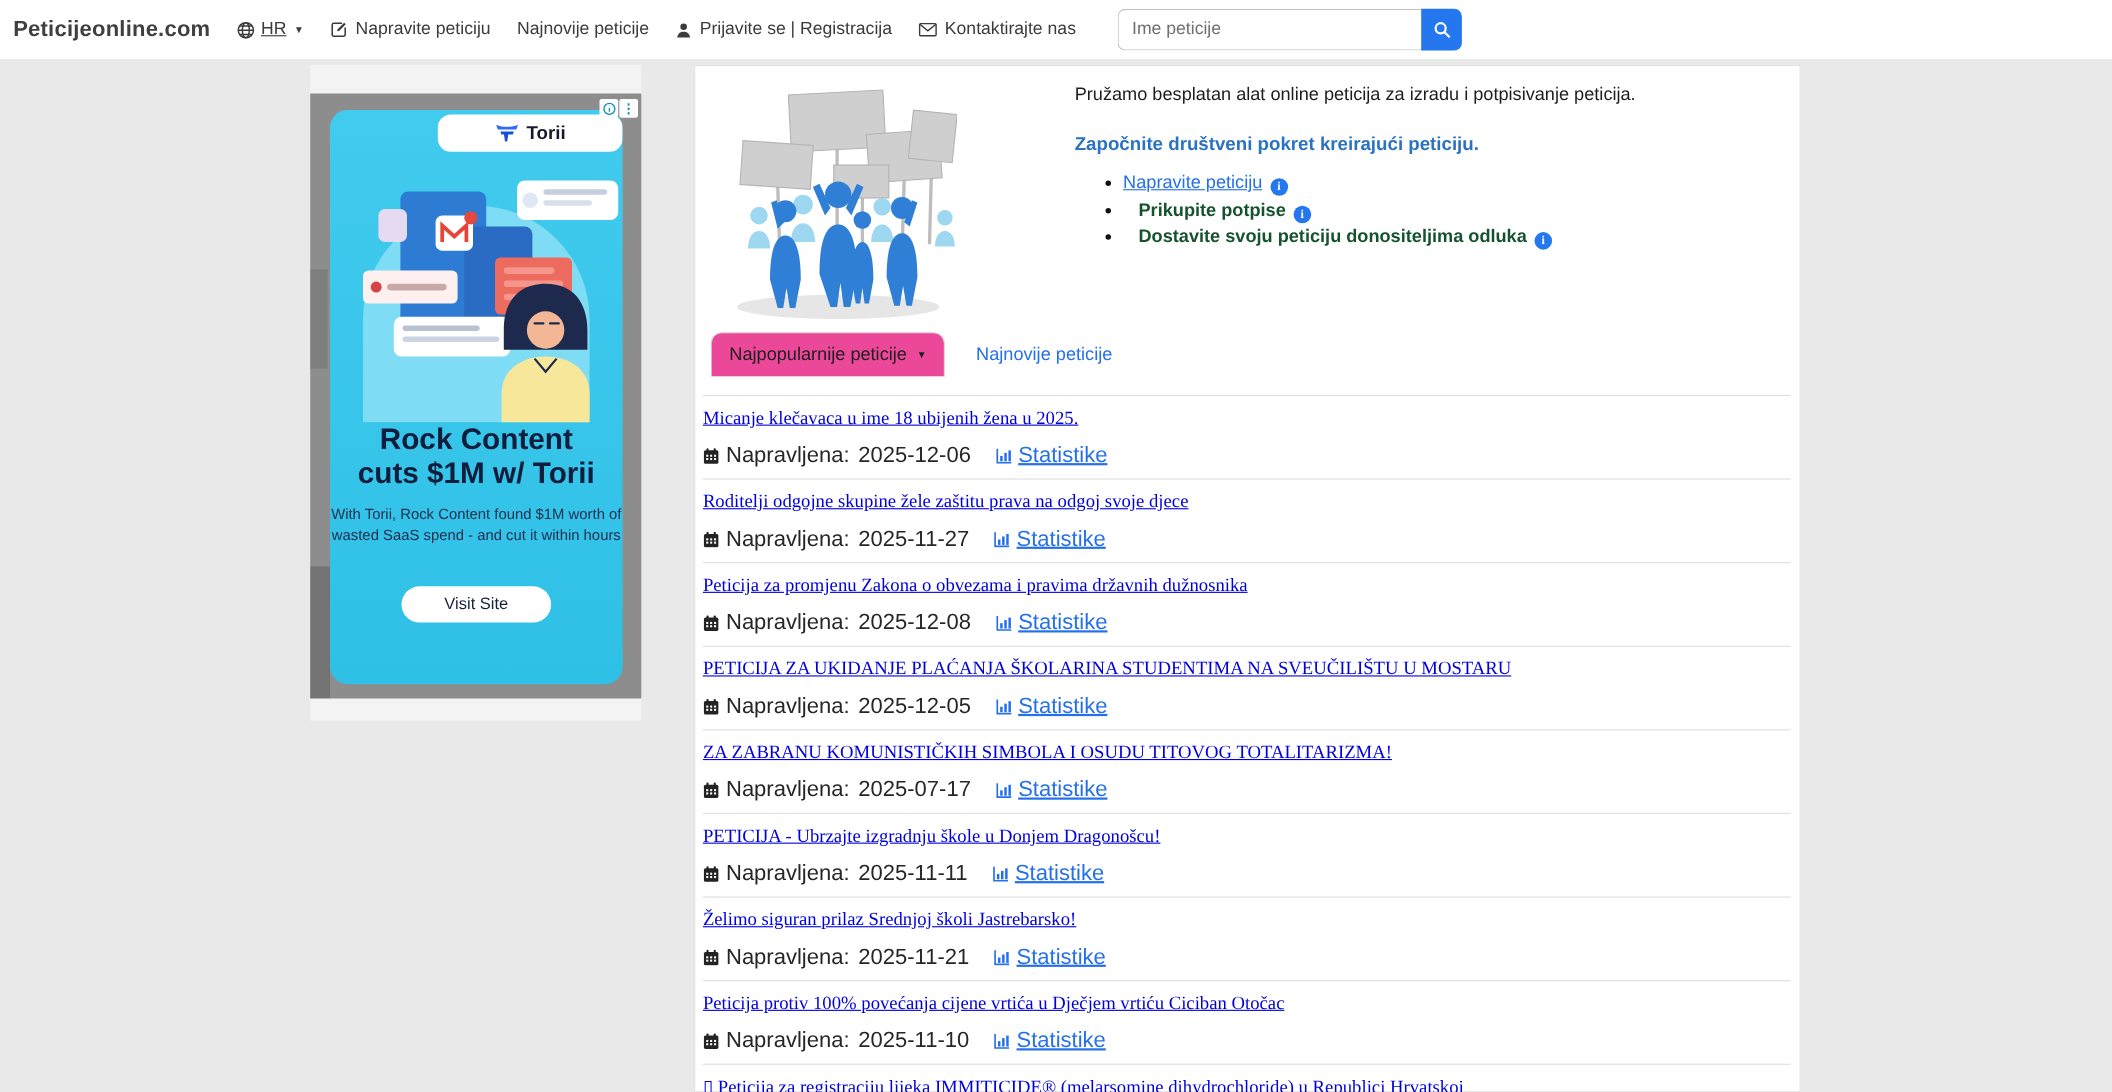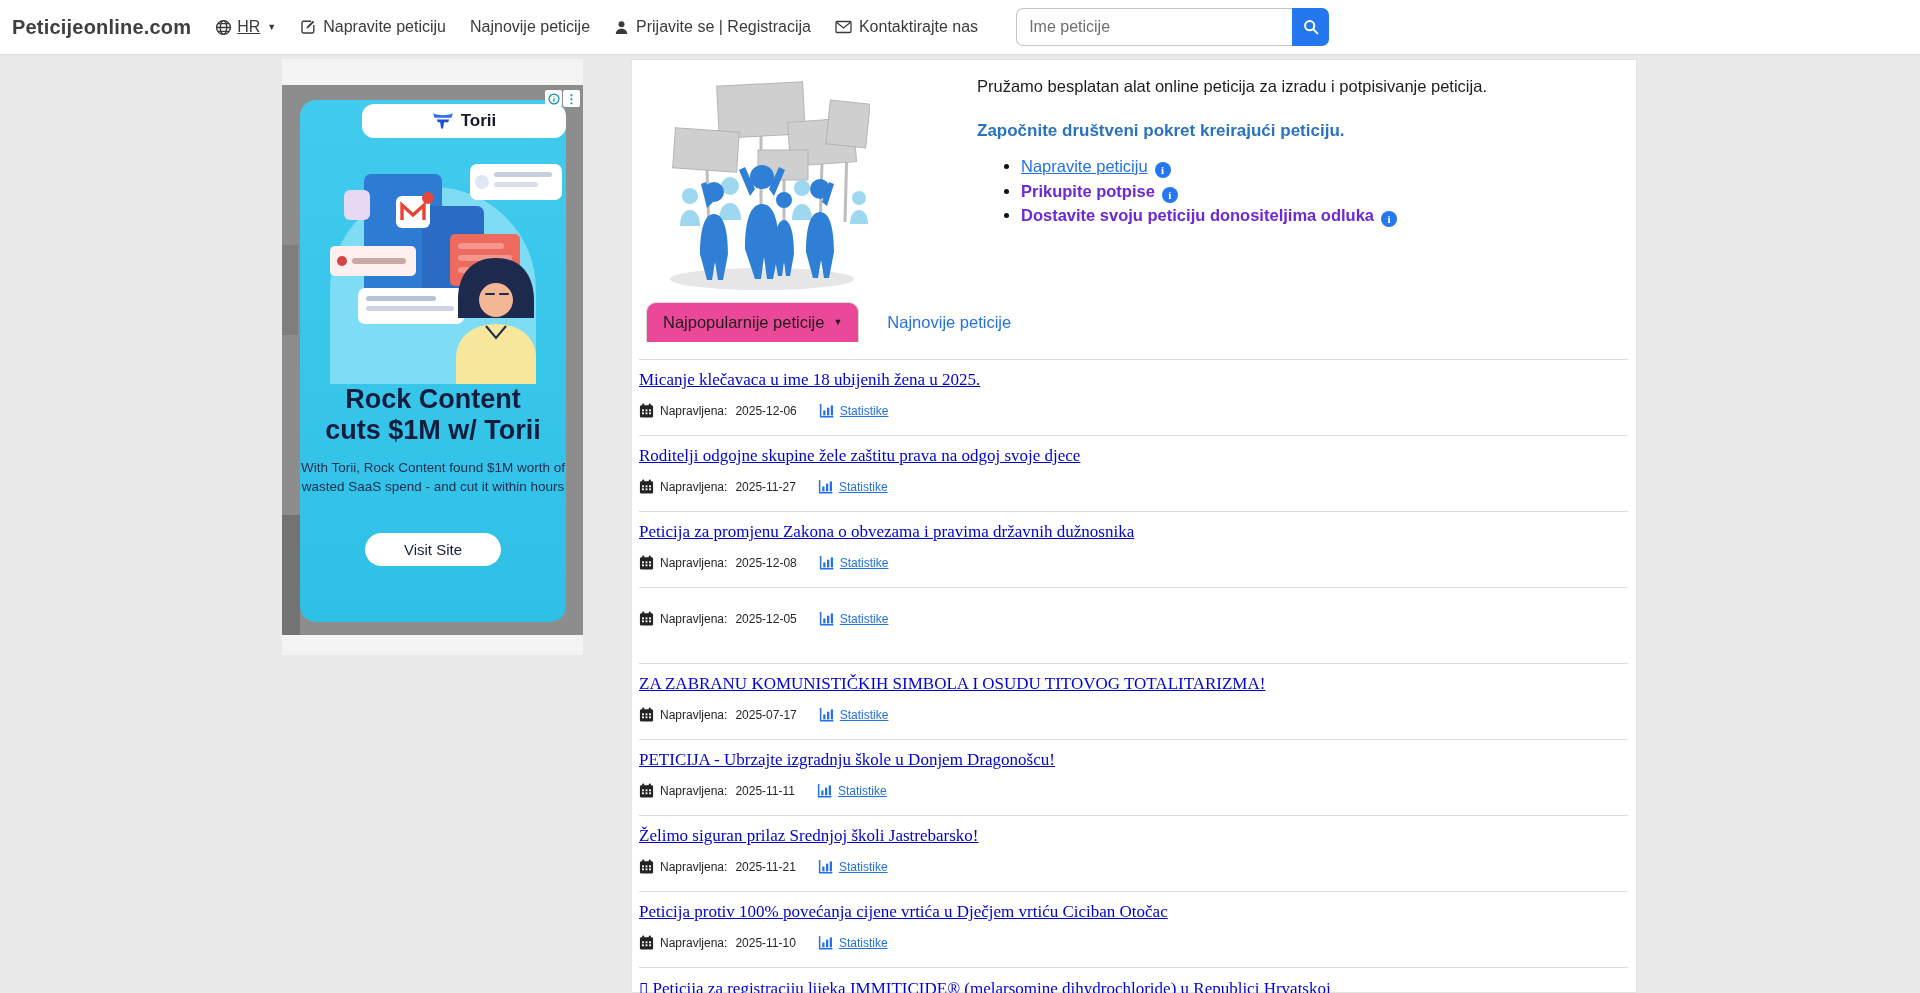--- a/index.html
+++ b/index.html
@@ -27,58 +27,58 @@
   
   .ad-col{position:absolute;left:282px;top:59px;width:301px;height:596px;background:#f3f3f3;}
   .ad-frame{position:absolute;left:0;top:26px;width:301px;height:550px;background:#8d8d8d;overflow:hidden;}
   .ad-ghost1{position:absolute;left:0;top:160px;width:16px;height:90px;background:#757575;opacity:.6;}
   .ad-ghost2{position:absolute;left:0;top:430px;width:18px;height:120px;background:#5e5e5e;opacity:.55;}
   .adchoices{position:absolute;top:5px;right:3px;display:flex;gap:1px;}
   .adc-badge{width:17px;height:17px;background:#fdfdfd;border-radius:2px;display:flex;align-items:center;justify-content:center;cursor:pointer;}
   .adc-kebab{font-size:12px;color:#0a8fb8;font-weight:700;line-height:1;}
   .creative{display:block;position:absolute;left:18px;top:15px;width:266px;height:522px;border-radius:16px;
     background:linear-gradient(180deg,#41cbee 0%,#2fc0e6 100%);text-decoration:none;cursor:pointer;overflow:hidden;}
-  .brand-band{position:absolute;right:0;top:4px;width:204px;height:34px;background:#fff;border-radius:12px;
+  .brand-band{position:absolute;right:0;top:4px;width:168px;height:34px;background:#fff;border-radius:12px;
     display:flex;align-items:center;justify-content:center;gap:7px;}
   .brand-name{font-size:17px;font-weight:700;color:#15192b;}
   .ill{position:absolute;left:0;top:40px;}
   .ad-headline{position:absolute;left:0;top:284px;width:100%;text-align:center;
     font-size:27px;line-height:31px;font-weight:700;color:var(--ad-navy,#101d3c);}
   .ad-body{position:absolute;left:0;top:358px;width:100%;text-align:center;
     font-size:13.5px;line-height:19px;font-weight:500;color:#22304f;}
   .ad-cta{position:absolute;left:50%;top:433px;transform:translateX(-50%);width:136px;height:33px;background:#fff;
     border-radius:17px;display:flex;align-items:center;justify-content:center;
     font-size:15px;color:#16213d;font-weight:500;cursor:pointer;}
 
   
   .card{position:absolute;left:631px;top:59px;width:1006px;height:934px;background:#fff;border:1px solid #e2e2e2;}
   .hero-img{position:absolute;left:30px;top:14px;}
   .hero-text{position:absolute;left:345px;top:17px;right:18px;}
   .intro-p{font-size:16.5px;color:#1d1d1d;}
   .intro-h{margin-top:25px;font-size:17px;font-weight:700;color:var(--heading,#2a72c2);}
   .intro-ul{margin-top:13px;padding-left:44px;}
   .intro-ul li{font-size:16.5px;line-height:24.5px;color:#111;}
   .blink{color:var(--link,#2470ea);text-decoration:underline;cursor:pointer;}
-  .bbold{font-weight:700;color:#6d28d9;}
+  .bbold{font-weight:700;color:#14532d;margin-left:14px;}
   .info-i{display:inline-flex;align-items:center;justify-content:center;width:16px;height:16px;border-radius:50%;
     background:var(--accent,#2577f0);color:#fff;font-size:11px;font-weight:700;
     font-family:"Liberation Serif",serif;margin-left:7px;vertical-align:-2px;cursor:pointer;}
 
   .tabs{position:absolute;left:14px;top:242px;display:flex;align-items:stretch;}
   .tab-active{border:1px solid #d9d9d9;border-bottom-color:#fff;border-radius:10px 10px 0 0;background:#ec4899;
     padding:10px 16px;display:flex;align-items:center;gap:9px;font-size:16.5px;color:#1d1d1d;cursor:pointer;white-space:nowrap;}
   .tab-active .caret{color:#1d1d1d;}
   .tab-link{display:flex;align-items:center;padding:10px 18px;margin-left:10px;font-size:16.5px;
     color:var(--link,#2470ea);cursor:pointer;white-space:nowrap;text-decoration:none;}
 
   .plist{position:absolute;left:7px;top:299px;right:8px;}
   .pitem{height:76px;border-top:1px solid #dedede;padding-top:10px;}
   .ptitle{display:inline-block;font-family:"Liberation Serif",serif;font-size:17px;color:var(--title-link,#0000dd);
     text-decoration:underline;cursor:pointer;}
-  .pmeta{margin-top:13px;display:flex;align-items:center;font-size:12px;color:#262626;}
+  .pmeta{margin-top:13px;display:flex;align-items:center;font-size:20px;color:#262626;}
   .pdate{display:flex;align-items:center;gap:6px;}
   .pdate .lbl{margin-right:2px;}
   .pstats{display:flex;align-items:center;gap:5px;margin-left:22px;color:var(--link,#2470ea);
     text-decoration:underline;cursor:pointer;}
 </style>
 </head>
 <body>
 
 <div class="header">
   <div class="logo">Peticijeonline.com</div>
@@ -362,20 +362,21 @@
               <rect x="4" y="8" width="2.4" height="5.2" fill="#2470ea"></rect>
               <rect x="8" y="5" width="2.4" height="8.2" fill="#2470ea"></rect>
               <rect x="12" y="2.6" width="2.4" height="10.6" fill="#2470ea"></rect>
             </svg>
           <span>Statistike</span>
         </a>
       </div>
     </div>
 
     <div class="pitem">
+      <a class="ptitle">PETICIJA ZA UKIDANJE PLAĆANJA ŠKOLARINA STUDENTIMA NA SVEUČILIŠTU U MOSTARU</a>
       <div class="pmeta">
         <span class="pdate">
           <svg width="15" height="15" viewBox="0 0 16 16">
               <rect x="1" y="2.5" width="14" height="13" rx="1.5" fill="#232323"></rect>
               <rect x="3.5" y="0.5" width="2" height="3.5" rx="0.8" fill="#232323"></rect>
               <rect x="10.5" y="0.5" width="2" height="3.5" rx="0.8" fill="#232323"></rect>
               <g fill="#fff">
                 <rect x="3.2" y="6.8" width="2" height="2"></rect>
                 <rect x="7" y="6.8" width="2" height="2"></rect>
                 <rect x="10.8" y="6.8" width="2" height="2"></rect>

